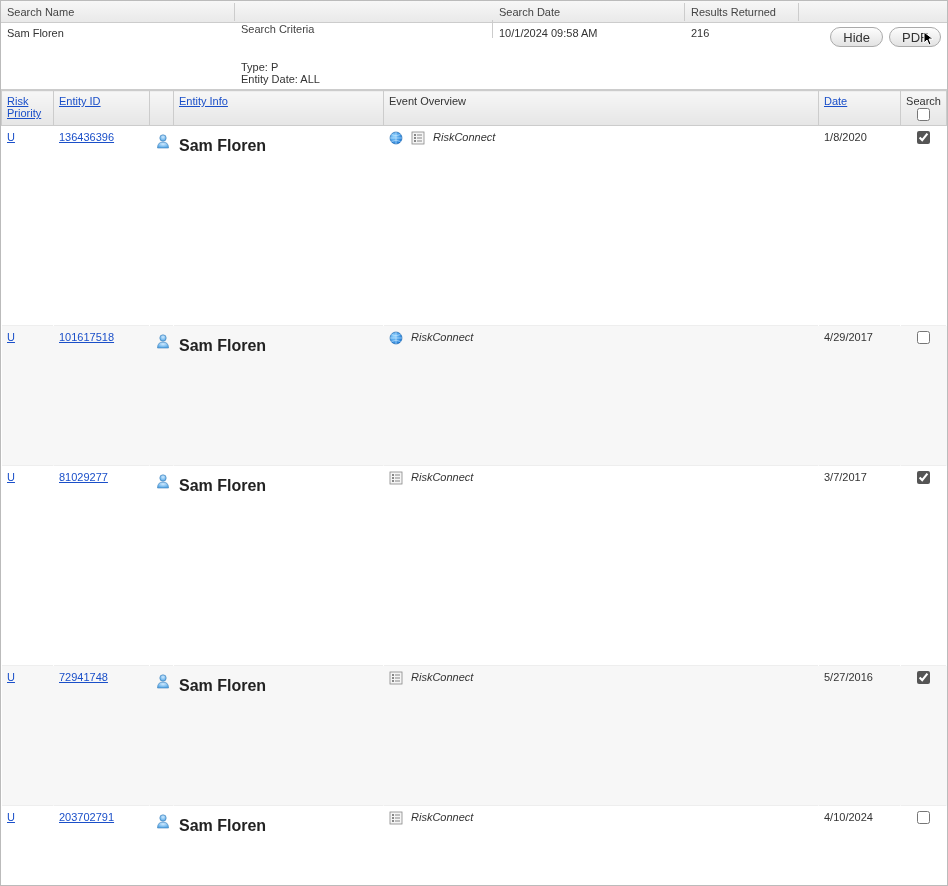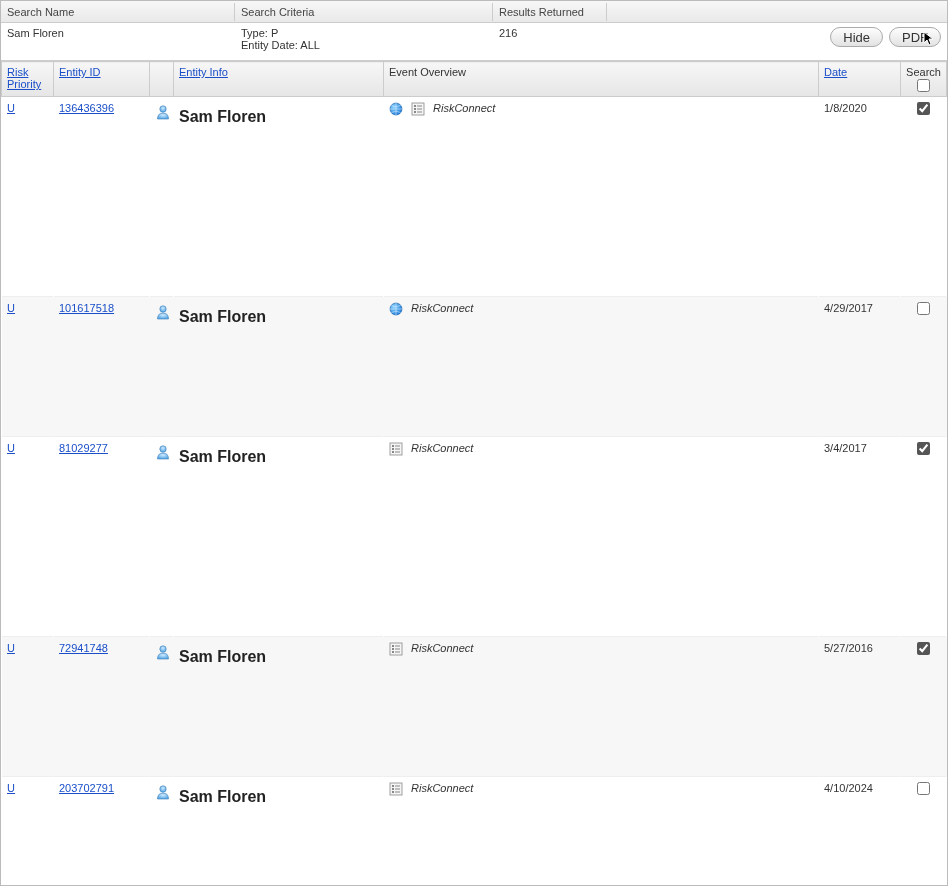--- a/index.html
+++ b/index.html
@@ -35,21 +35,21 @@
     border-bottom: 1px solid #ccc;
     font-size: 11px;
     align-items: flex-start;
     min-height: 38px;
   }
   .summary-row > div {
     padding: 4px 6px;
     overflow: hidden;
   }
   .col-searchname { width: 234px; }
-  .col-criteria   { width: 258px; }
+  .col-criteria   { width: 258px; margin-top: 34px; }
   .col-date       { width: 192px; }
   .col-results    { width: 114px; }
   .col-actions    { flex: 1; display:flex; justify-content:flex-end; align-items:center; gap:6px; padding-right:10px; border-right:none !important; }
 
   .pill-btn {
     display:inline-flex;
     align-items:center;
     justify-content:center;
     height: 20px;
     padding: 0 12px;
@@ -129,29 +129,31 @@
   tr.row-tall td { height: 200px; }
   tr.row-med td { height: 140px; }
   tr.row-short td { height: 70px; }
 </style>
 </head>
 <body>
 
 <div class="summary-header">
   <div class="col-searchname">Search Name</div>
   <div class="col-criteria">Search Criteria</div>
+  <div class="col-date">Search Date</div>
   <div class="col-results">Results Returned</div>
   <div class="col-actions"></div>
 </div>
 <div class="summary-row">
   <div class="col-searchname">Sam Floren</div>
   <div class="col-criteria">
     <span>Type: P</span><br>
     <span>Entity Date: ALL</span>
   </div>
+  <div class="col-date">10/1/2024 09:58 AM</div>
   <div class="col-results">216</div>
   <div class="col-actions">
     <span class="pill-btn">Hide</span>
     <span class="pill-btn">
       <span>PDF</span>
       <svg class="cursor-pointer" width="14" height="16" viewBox="0 0 14 16">
         <path d="M1 1 L1 12 L4 9 L6 14 L8 13 L6 8 L10 8 Z" fill="#000" stroke="#fff" stroke-width="1"></path>
       </svg>
     </span>
   </div>
@@ -249,21 +251,21 @@
   <rect x="3" y="3" width="2" height="2" fill="#888"></rect>
                   <rect x="6" y="3.5" width="5" height="1" fill="#888"></rect>
   <rect x="3" y="6" width="2" height="2" fill="#888"></rect>
                   <rect x="6" y="6.5" width="5" height="1" fill="#888"></rect>
   <rect x="3" y="9" width="2" height="2" fill="#888"></rect>
                   <rect x="6" y="9.5" width="5" height="1" fill="#888"></rect>
 </svg></span>
         <span class="event-text">RiskConnect</span>
       </div>
     </td>
-    <td class="td-date2"><span>3/4/2017</span></td>
+    <td class="td-date2"><span>3/7/2017</span></td>
     <td class="td-search"><input type="checkbox" checked="" style=""></td>
   </tr>
         <tr class="alt row-med">
     <td class="td-priority"><a class="link">U</a></td>
     <td class="td-entityid"><a class="link">72941748</a></td>
     <td class="td-icon"><span><svg class="person-icon" viewBox="0 0 16 16">
   <circle cx="8" cy="5" r="3.2" fill="url(#g-person-head)" stroke="#3a7eb8" stroke-width="0.6"></circle>
   <path d="M2.5 15 Q2.5 9 8 9 Q13.5 9 13.5 15 Z" fill="url(#g-person-head)" stroke="#3a7eb8" stroke-width="0.6"></path>
 </svg></span></td>
     <td class="td-entityinfo"><span class="entity-name">Sam Floren</span></td>

